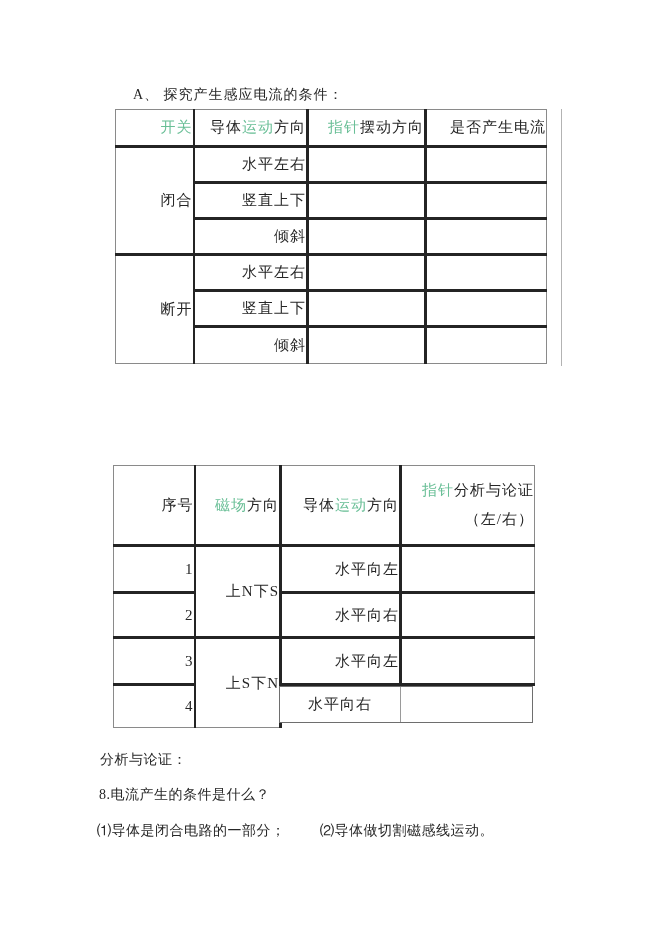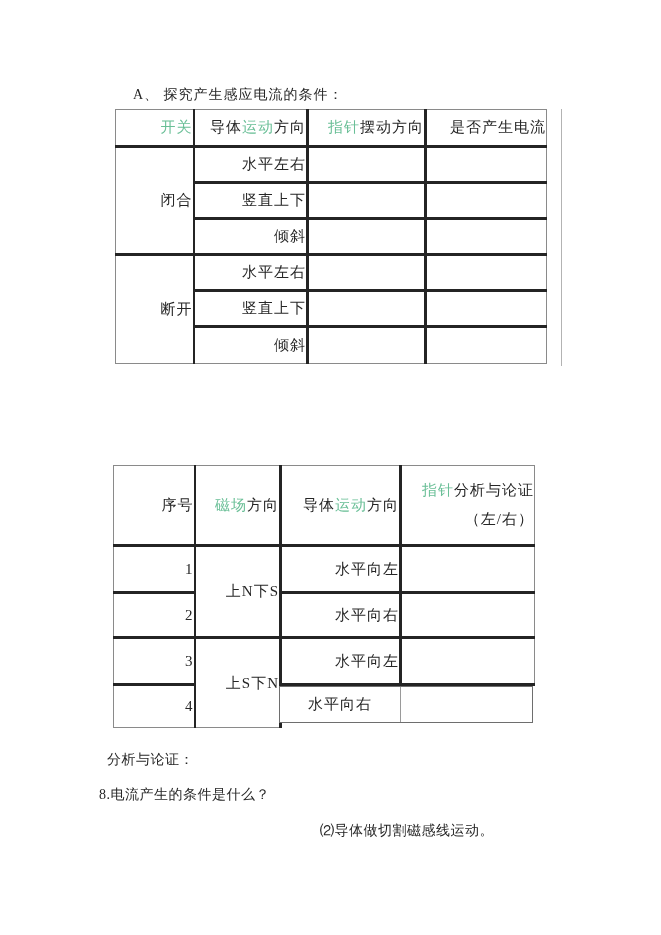--- a/index.html
+++ b/index.html
@@ -131,17 +131,18 @@
       <td class="nb"></td>
     </tr>
   </tbody>
     </table>
 
   <div class="abs row4box">
     <div class="m">水平向右</div>
     <div class="e"></div>
   </div>
 
-  <div class="abs analysis" style="left:107px;top:751px;text-align:right;">分析与论证：</div>
+  <div class="abs analysis" style="left:100px;top:751px;text-align:right;">分析与论证：</div>
   <div class="abs analysis" style="left:99px;top:786px;">8.电流产生的条件是什么？</div>
+  <div class="abs analysis" style="left:97px;top:822px;">⑴导体是闭合电路的一部分；</div>
   <div class="abs analysis" style="left:320px;top:822px;">⑵导体做切割磁感线运动。</div>
 
 </div>
 
 </body></html>

